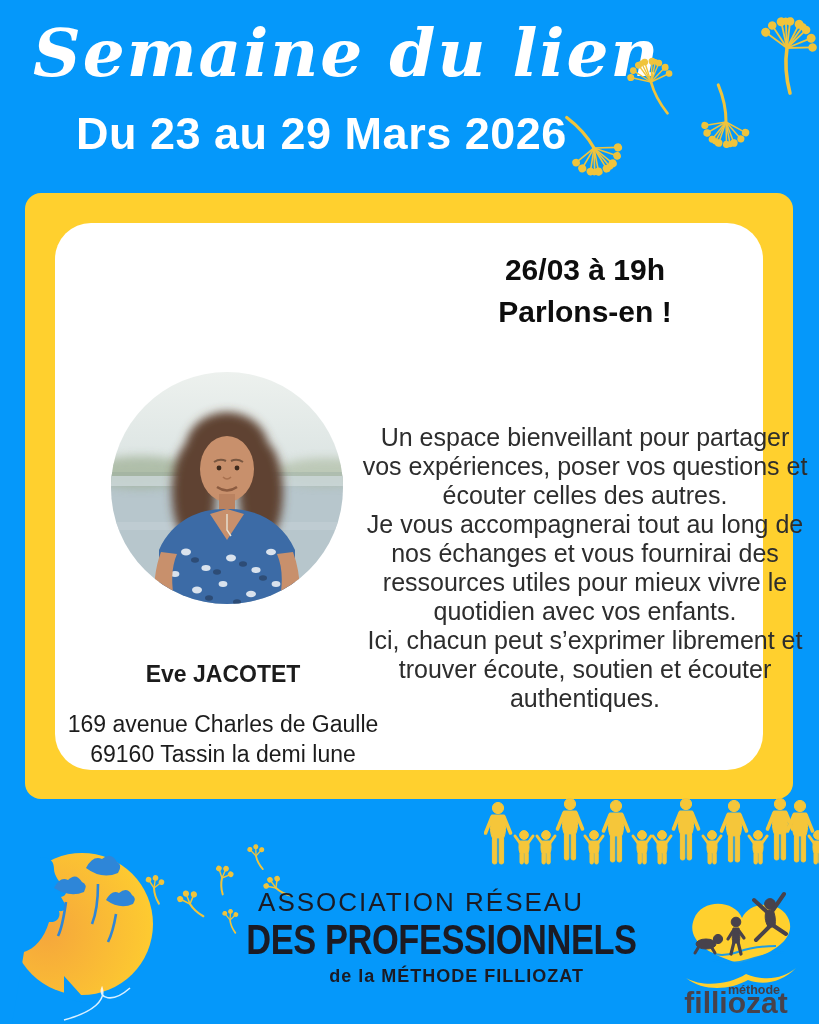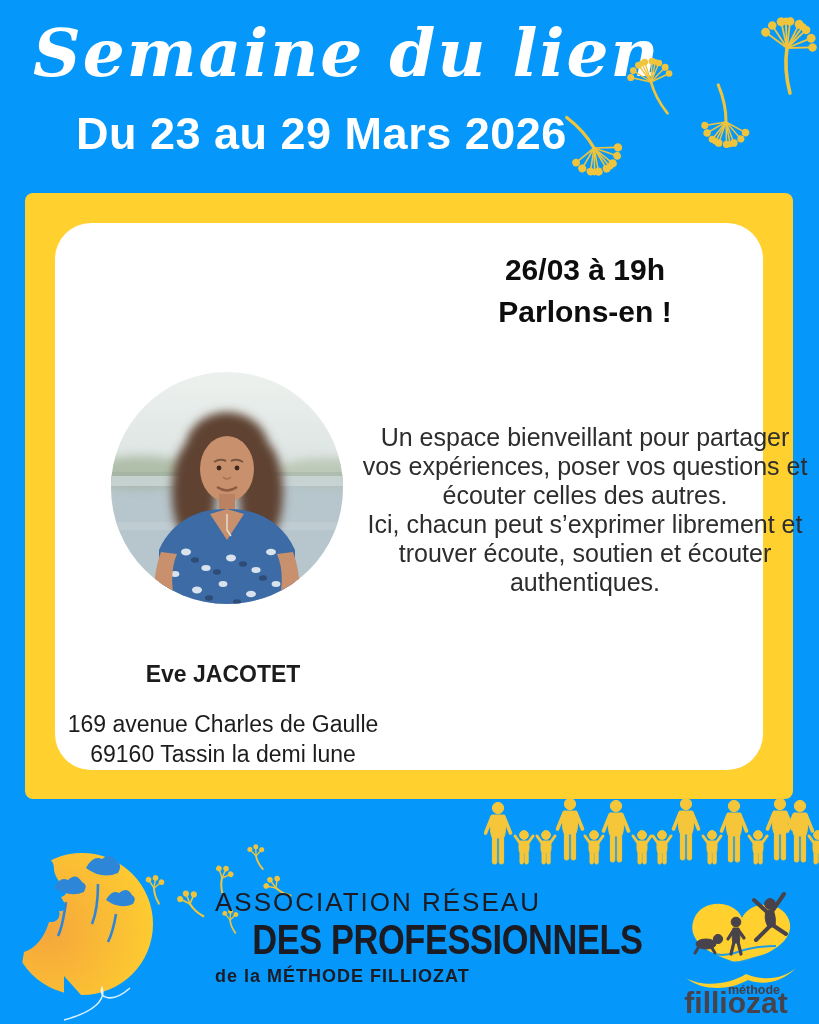--- a/index.html
+++ b/index.html
@@ -20,21 +20,21 @@
   .subtitle {
     position:absolute; left:76px; top:108px;
     font-size:45px; font-weight:bold; color:#ffffff; letter-spacing:.5px;
     white-space:nowrap;
   }
   .deco-top { position:absolute; right:0; top:0; width:300px; height:210px; }
 
   
   .card-yellow {
     position:absolute; left:25px; top:193px; width:768px; height:606px;
-    background:#FFD02E; border-radius:8px;
+    background:#FFD02E; border-radius:16px;
   }
   .card-white {
     position:absolute; left:30px; top:30px; width:708px; height:547px;
     background:#ffffff; border-radius:36px;
   }
 
   .headline {
     position:absolute; left:310px; top:26px; width:440px;
     text-align:center; font-size:30px; font-weight:bold; color:#0d0d0d;
     line-height:42px;
@@ -55,22 +55,22 @@
     text-align:center; color:#1c1c1c; font-size:23px; line-height:30px;
   }
   .speaker-name { font-weight:bold; margin-bottom:20px; }
 
   
   .family-strip { position:absolute; left:484px; top:798px; width:335px; height:68px; }
 
   .head-art { position:absolute; left:-6px; top:836px; width:310px; height:188px; }
 
   .association {
-    position:absolute; left:215px; top:886px; width:375px;
-    text-align:left; color:#1b1b24;
+    position:absolute; left:209px; top:886px; width:375px;
+    text-align:right; color:#1b1b24;
   }
   .assoc-l1 { font-size:26px; letter-spacing:2px; font-weight:400; line-height:32px; }
   .assoc-l2 { font-size:41px; font-weight:bold; letter-spacing:-.5px; line-height:42px; }
   .assoc-l2 > span { display:inline-block; transform:scale(.84,1.05); transform-origin:center; white-space:nowrap; }
   .assoc-l3 { font-size:18px; letter-spacing:1px; font-weight:700; line-height:32px; }
 
   .logo { position:absolute; left:672px; top:882px; width:140px; height:140px; }
 </style>
 </head>
 <body>
@@ -148,20 +148,21 @@
   <div class="card-yellow">
     <div class="card-white">
 
       <div class="headline">
         <div>26/03 à 19h</div>
         <div>Parlons-en !</div>
       </div>
 
       <div class="body-text">
         <div>Un espace bienveillant pour partager vos expériences, poser vos questions et écouter celles des autres.</div>
+        <div>Je vous accompagnerai tout au long de nos échanges et vous fournirai des ressources utiles pour mieux vivre le quotidien avec vos enfants.</div>
         <div>Ici, chacun peut s’exprimer librement et trouver écoute, soutien et écouter authentiques.</div>
       </div>
 
       <div class="photo-wrap">
         <svg width="232" height="232" viewBox="0 0 232 232">
           <defs>
             <linearGradient id="sky" x1="0" y1="0" x2="0" y2="1">
               <stop offset="0" stop-color="#EDF1EE"></stop>
                 <stop offset="1" stop-color="#D9E2E1"></stop>
             </linearGradient>

